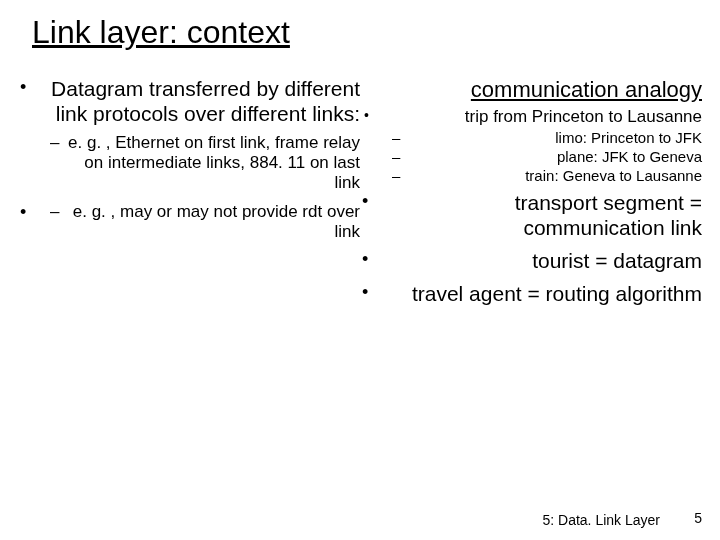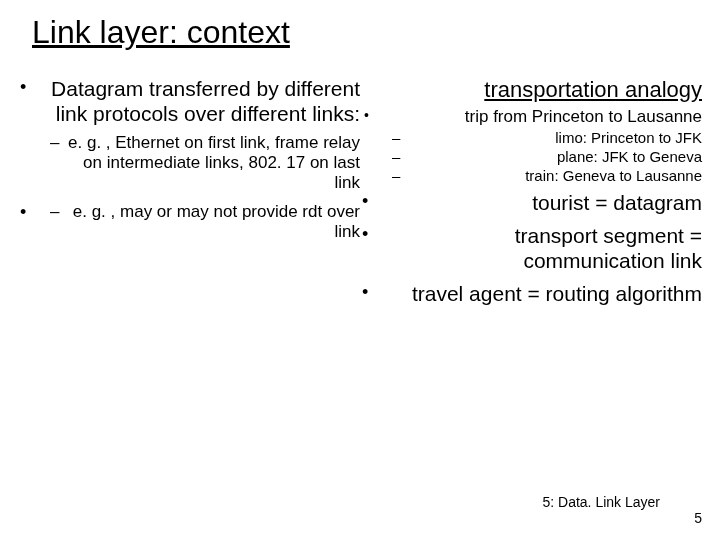--- a/index.html
+++ b/index.html
@@ -94,21 +94,21 @@
     padding-left: 26px;
   }
   ul.b2s > li::before {
     content: "–";
     position: absolute;
     left: 10px;
     top: 0;
   }
   .footer-label {
     position: absolute;
-    bottom: 30px;
+    bottom: 12px;
     right: 60px;
     font-size: 14px;
     margin-top: 24px;
   }
   .footer-num {
     position: absolute;
     bottom: 14px;
     right: 18px;
     font-size: 14px;
   }
@@ -118,46 +118,46 @@
 
 <h1 class="title">Link layer: context</h1>
 
 <div class="cols">
 
   <div class="col">
     <ul class="b1">
       <li>
         <span>Datagram transferred by different link protocols over different links:</span>
         <ul class="b2">
-          <li>e. g. , Ethernet on first link, frame relay on intermediate links, 802. 17 on last link</li>
+          <li>e. g. , Ethernet on first link, frame relay on intermediate links, 884. 11 on last link</li>
         </ul>
       </li>
       <li>
         <ul class="b2">
           <li>e. g. , may or may not provide rdt over link</li>
         </ul>
       </li>
     </ul>
   </div>
 
   <div class="col">
-    <h2 class="subtitle">transportation analogy</h2>
+    <h2 class="subtitle">communication analogy</h2>
     <ul class="b1s">
       <li>
         <span>trip from Princeton to Lausanne</span>
         <ul class="b2s">
           <li>limo: Princeton to JFK</li>
           <li>plane: JFK to Geneva</li>
           <li>train: Geneva to Lausanne</li>
         </ul>
       </li>
     </ul>
     <ul class="b1" style="margin-top:4px;">
+      <li>transport segment = communication link</li>
       <li>tourist = datagram</li>
-      <li>transport segment = communication link</li>
       <li>travel agent = routing algorithm</li>
     </ul>
   </div>
 
 </div>
 
 <div class="footer-label">5: Data. Link Layer</div>
 <div class="footer-num">5</div>
 
 </body></html>

